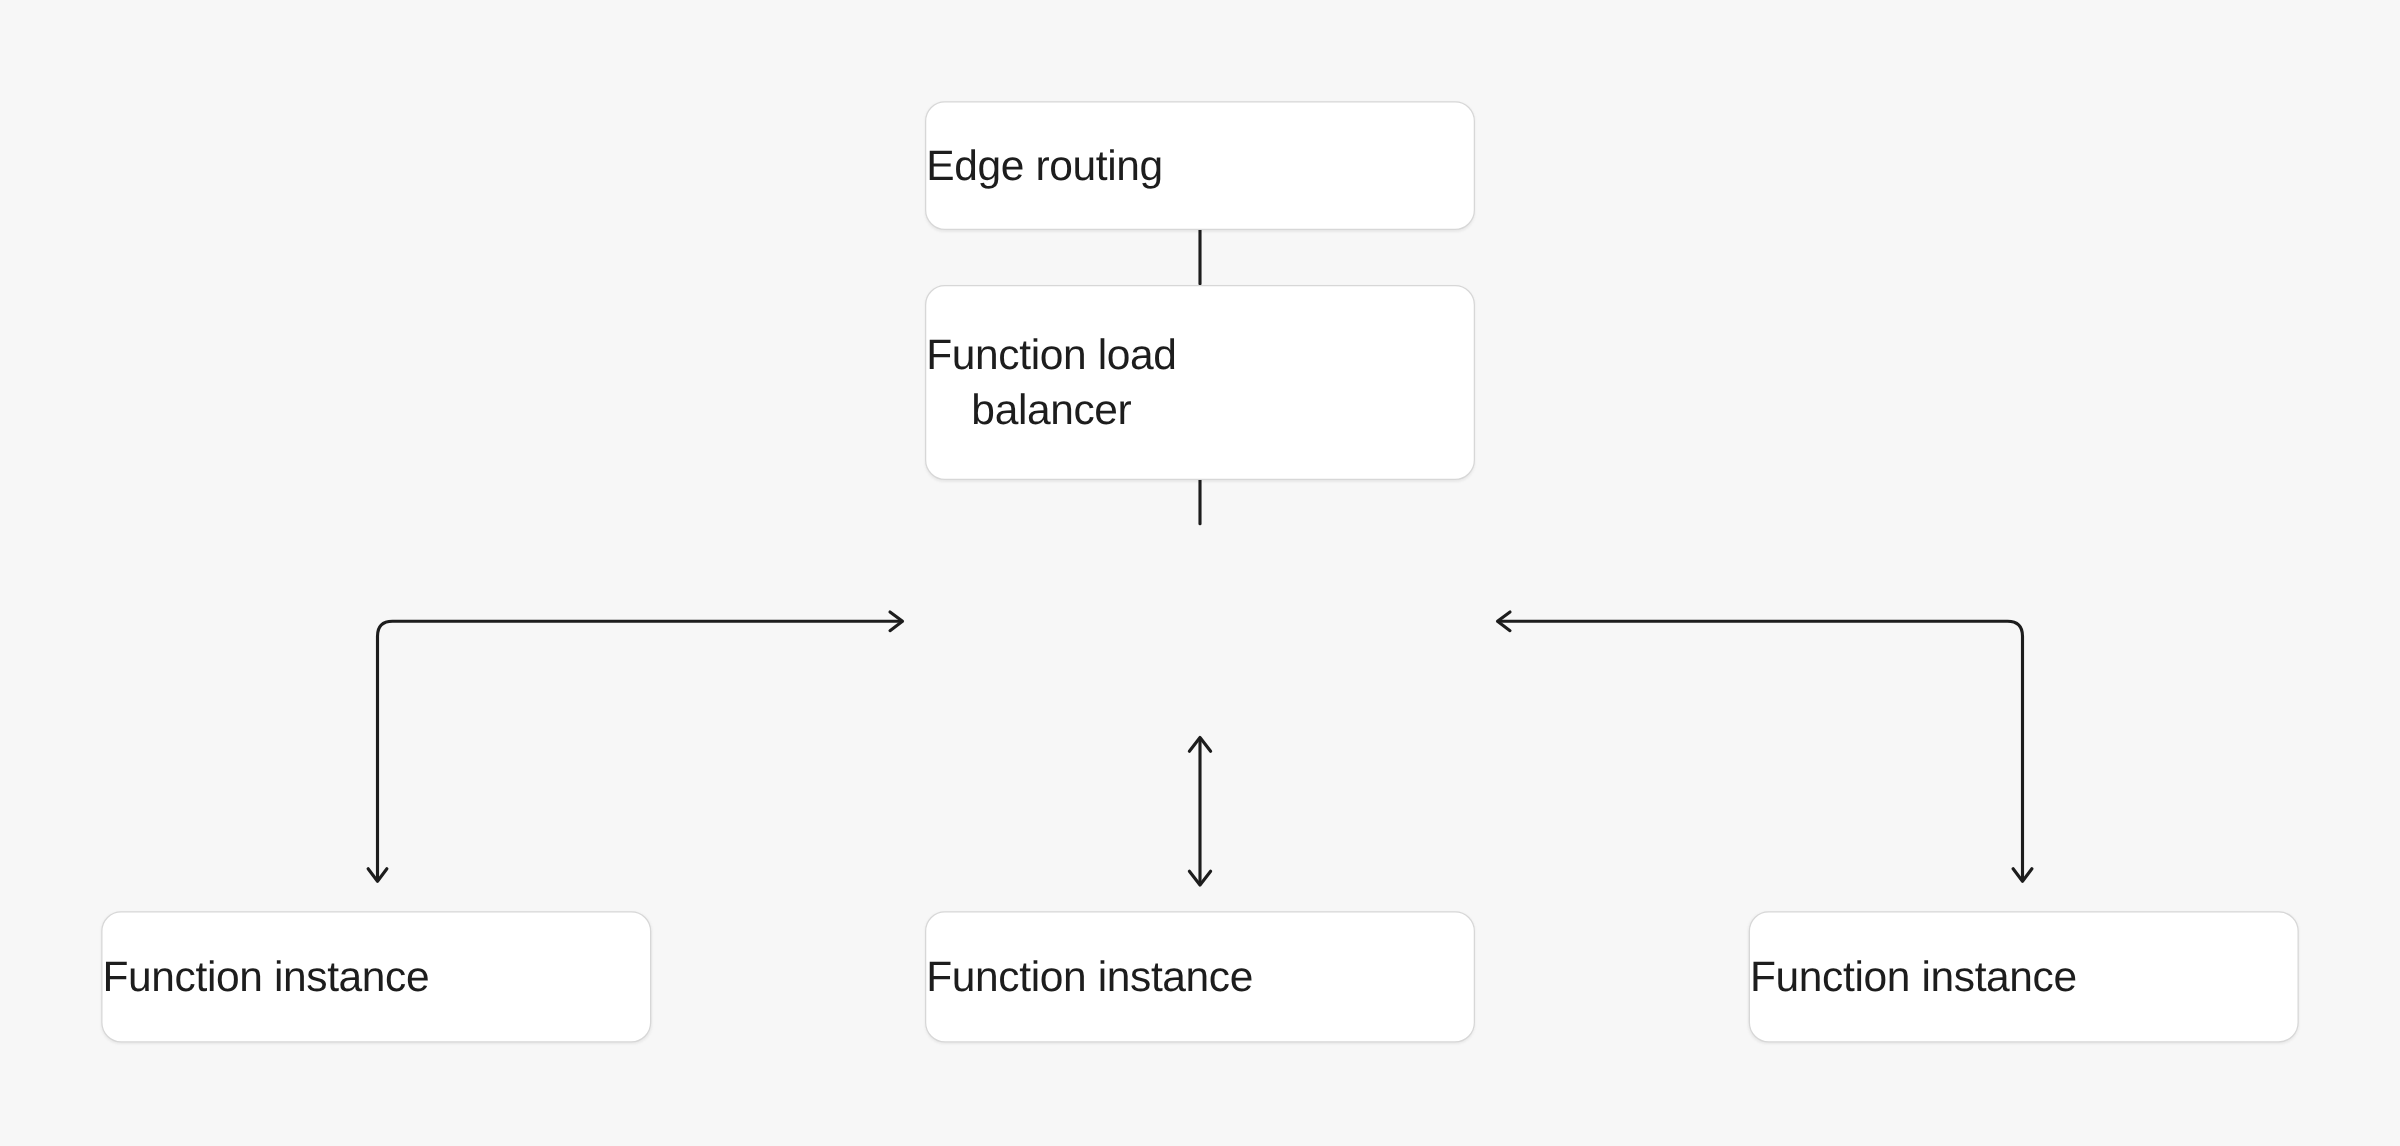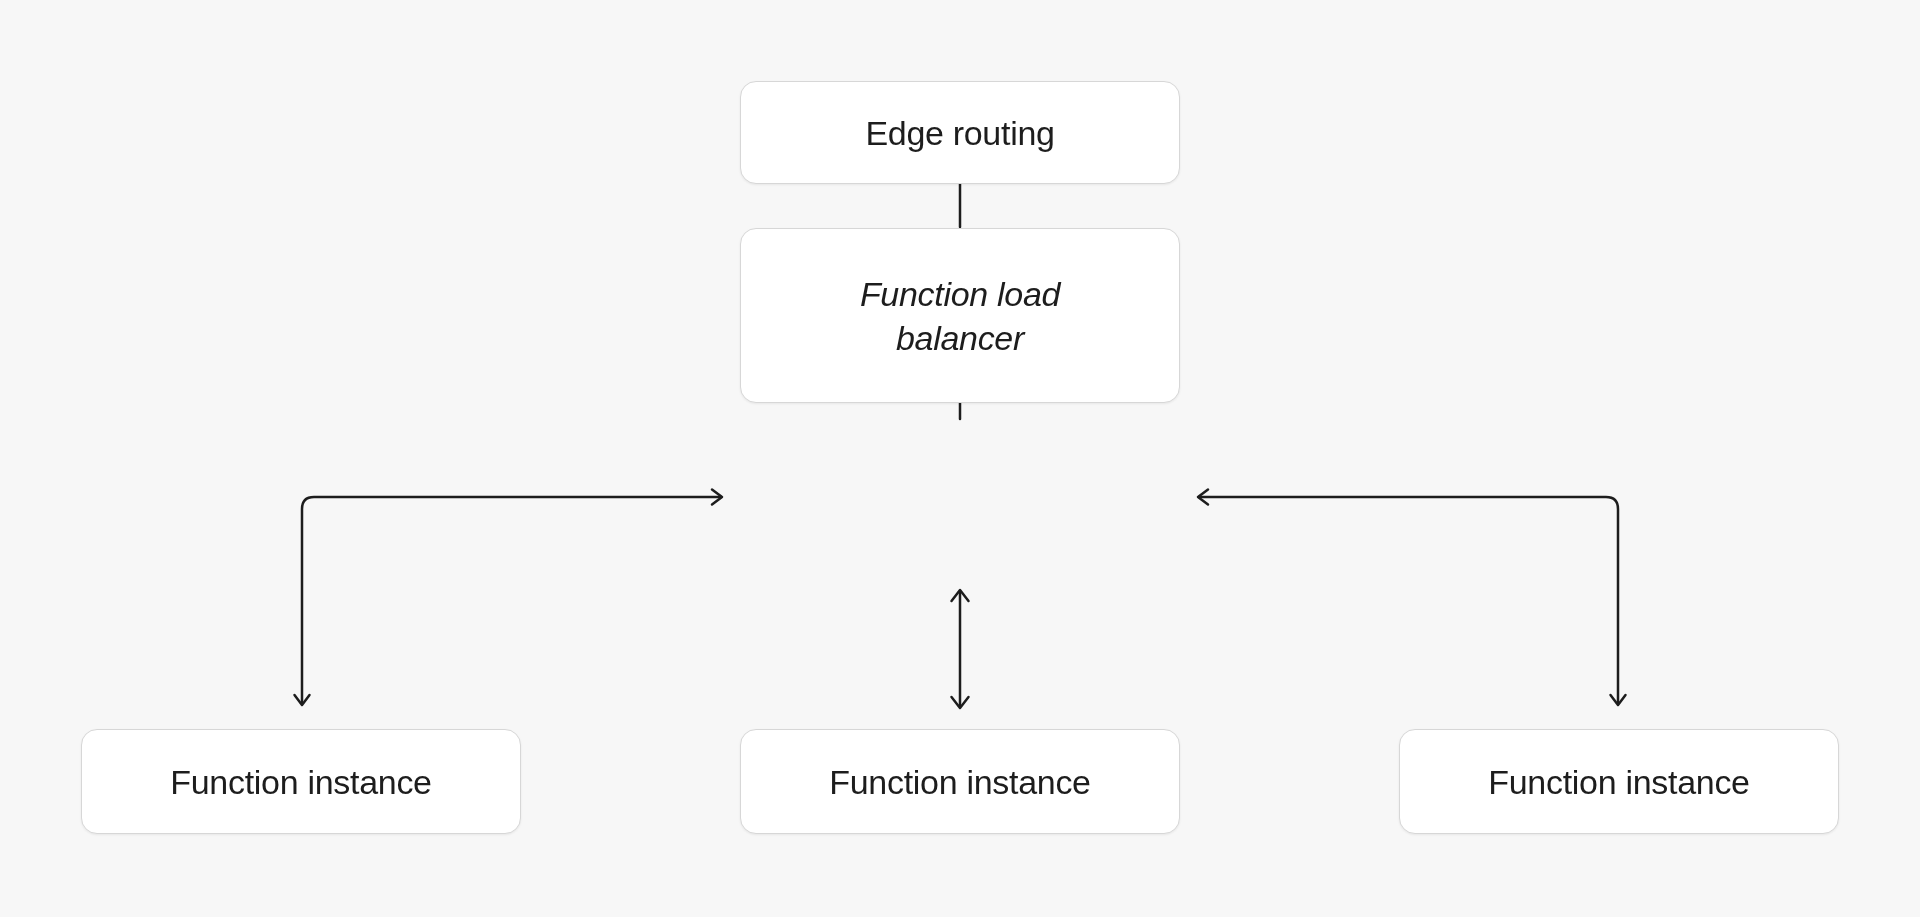--- a/index.html
+++ b/index.html
@@ -20,37 +20,37 @@
     left: 0;
     top: 0;
     width: 1920px;
     height: 917px;
     pointer-events: none;
   }
   .node {
     position: absolute;
     display: flex;
     align-items: center;
-    justify-content: center;
+    justify-content: flex-start;
     background: #ffffff;
     border: 1px solid #d7d7d7;
     border-radius: 16px;
     box-sizing: border-box;
     box-shadow: 0 1px 3px rgba(0,0,0,0.04), 0 1px 2px rgba(0,0,0,0.03);
   }
   .node .label {
     font-size: 34px;
     line-height: 44px;
     letter-spacing: -0.3px;
     color: #1d1d1d;
     text-align: center;
     white-space: pre-line;
   }
   .node-edge-routing        { left: 740px;  top: 81px;  width: 440px; height: 103px; }
-  .node-load-balancer       { left: 740px;  top: 228px; width: 440px; height: 175px; font-style: italic; }
+  .node-load-balancer       { left: 740px;  top: 228px; width: 440px; height: 156px; }
   .node-invocation          { left: 740px;  top: 420px; width: 440px; height: 151px; }
   .node-instance-left       { left: 81px;   top: 729px; width: 440px; height: 105px; }
   .node-instance-center     { left: 740px;  top: 729px; width: 440px; height: 105px; }
   .node-instance-right      { left: 1399px; top: 729px; width: 440px; height: 105px; }
 </style>
 </head>
 <body>
 
 <div class="canvas">
 

